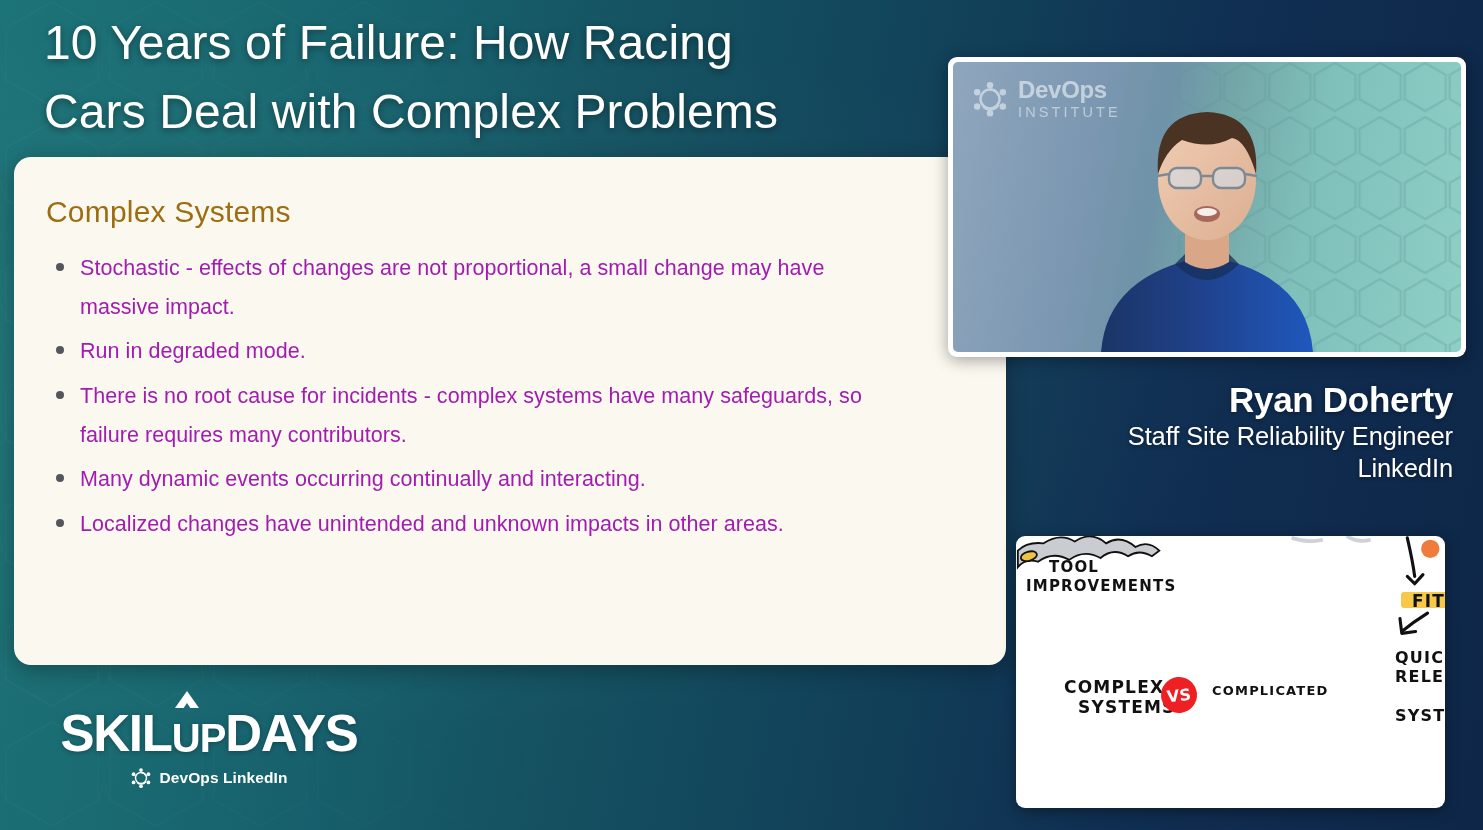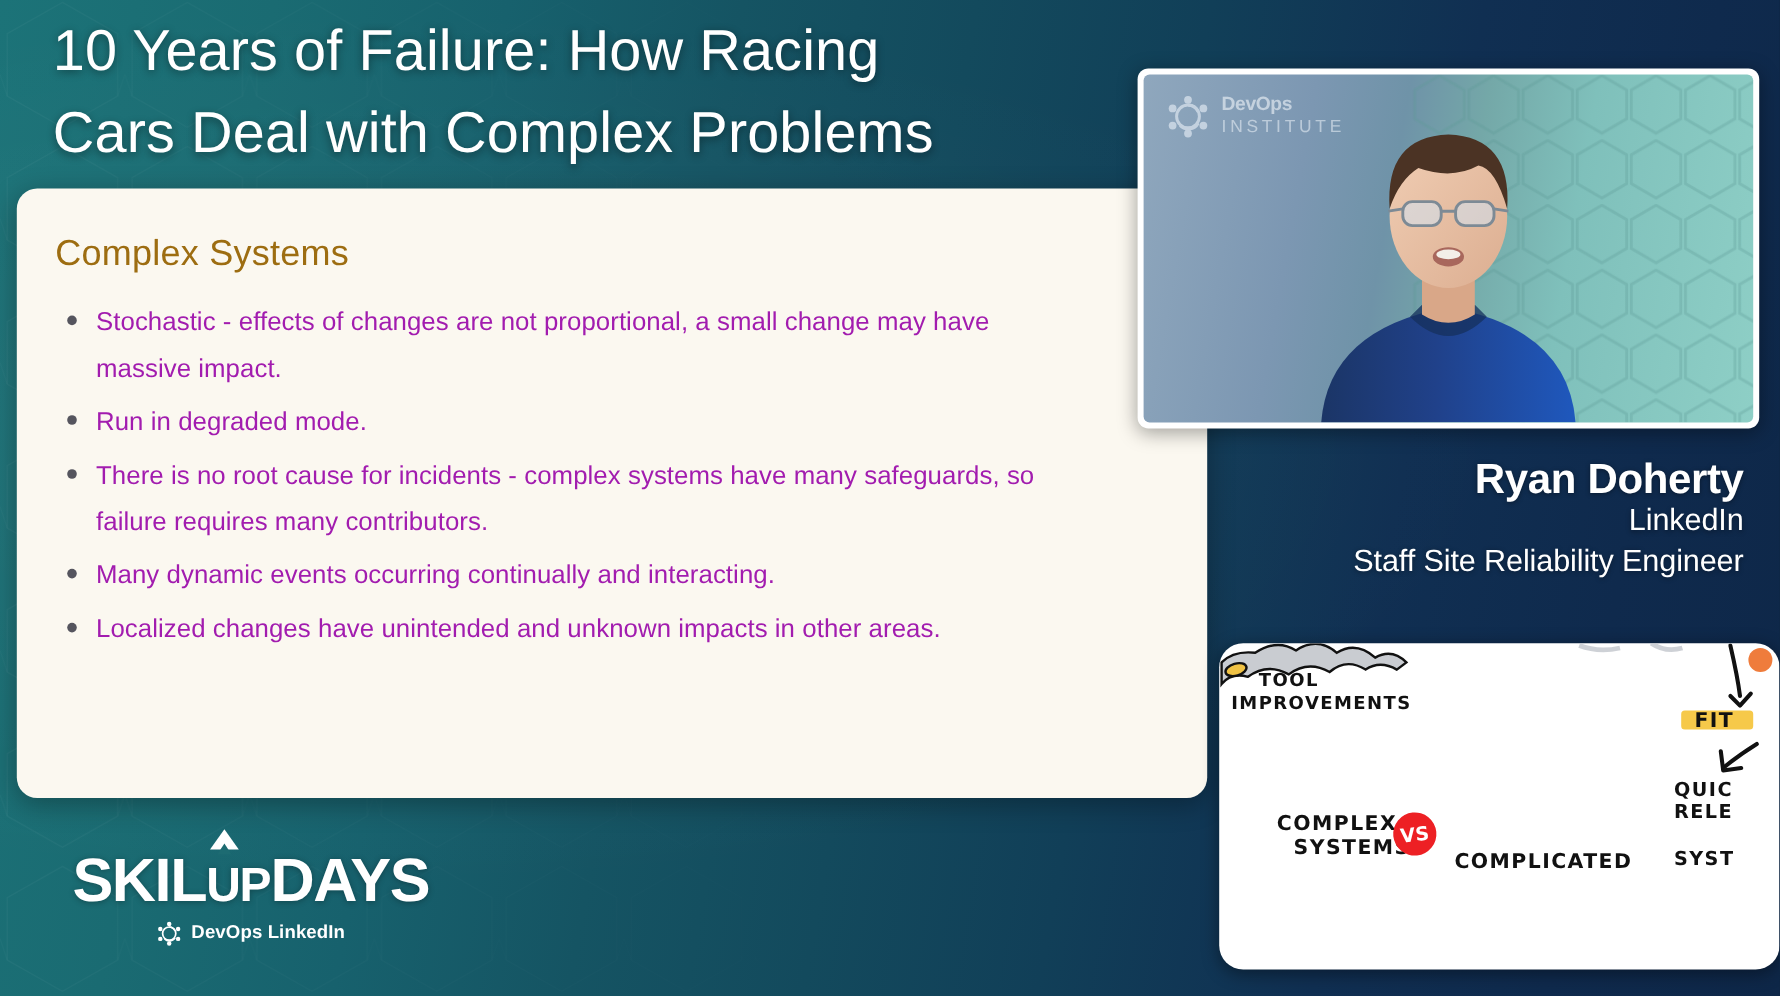--- a/index.html
+++ b/index.html
@@ -125,21 +125,21 @@
     position:absolute; right:0; top:0; width:56%; height:100%;
     opacity:.55;
   }
   #webcam-logo {
     position:absolute; left:18px; top:16px;
     display:flex; align-items:center; gap:9px;
     opacity:.62;
   }
   #webcam-logo-text { line-height:1; }
   #webcam-logo-dev {
-    color:#eef3f8; font-size:16px; font-weight:700; letter-spacing:-.3px;
+    color:#eef3f8; font-size:24px; font-weight:700; letter-spacing:-.3px;
   }
   #webcam-logo-inst {
     color:#e2eaf2; font-size:14.5px; font-weight:400; letter-spacing:3.1px;
     margin-top:3px;
   }
   
   #person { position:absolute; left:0; bottom:0; width:100%; height:100%; }
 
   
   #speaker-block {
@@ -153,40 +153,40 @@
   #speaker-role {
     font-size:25.5px; font-weight:400; letter-spacing:-.1px; line-height:1.24; margin-top:2px;
   }
   #speaker-company {
     font-size:25.5px; font-weight:400; letter-spacing:-.1px; line-height:1.24;
   }
 
   
   #whiteboard-frame {
     position:absolute; left:1016px; top:536px;
-    width:467px; height:272px;
+    width:429px; height:272px;
     background:#ffffff;
-    border-radius:20px;
+    border-radius:9px;
     box-shadow:0 3px 14px rgba(0,0,0,.4);
     overflow:hidden;
   }
   #whiteboard-canvas { position:absolute; inset:0; }
   .wb-text {
     position:absolute;
     font-family:"DejaVu Sans", sans-serif;
     font-weight:700;
     color:#111111;
     letter-spacing:1.2px;
     white-space:nowrap;
   }
   #wb-tool { left:33px; top:22px; font-size:15px; }
   #wb-improvements { left:10px; top:41px; font-size:15px; }
   #wb-complex { left:48px; top:141px; font-size:17px; }
   #wb-systems { left:62px; top:161px; font-size:17px; }
-  #wb-complicated { left:196px; top:147px; font-size:17px;margin-top:25px; }
+  #wb-complicated { left:196px; top:147px; font-size:13px; }
   #wb-fit { left:396px; top:55px; font-size:17px; }
   #wb-fit-hl {
     position:absolute; left:385px; top:56px; width:60px; height:16px;
     background:#f6c94a; border-radius:3px;
   }
   #wb-quick { left:379px; top:112px; font-size:16px; }
   #wb-release { left:379px; top:131px; font-size:16px; }
   #wb-system { left:379px; top:150px; font-size:16px;margin-top:20px; }
   #wb-vs-badge {
     position:absolute; left:145px; top:141px;
@@ -347,22 +347,22 @@
         <div id="webcam-logo-text">
           <div id="webcam-logo-dev">DevOps</div>
           <div id="webcam-logo-inst">INSTITUTE</div>
         </div>
       </div>
     </div>
   </div>
 
   <div id="speaker-block">
     <div id="speaker-name">Ryan Doherty</div>
+    <div id="speaker-role">Staff Site Reliability Engineer</div>
     <div id="speaker-company">LinkedIn</div>
-    <div id="speaker-role">Staff Site Reliability Engineer</div>
   </div>
 
   <div id="whiteboard-frame">
     <svg id="whiteboard-canvas" viewBox="0 0 467 272">
 
       <path d="M2 16 q10 -10 28 -8 q18 -12 34 -2 q18 -12 34 2 q16 -10 32 4 q14 -8 26 4 l-8 6 q-14 -8 -26 0 q-16 -10 -30 2 q-18 -10 -34 2 q-18 -10 -34 2 q-14 -4 -22 6 Z" fill="#c9ccd1" stroke="#111" stroke-width="2"></path>
       <ellipse cx="14" cy="22" rx="9" ry="5" fill="#f0c244" stroke="#111" stroke-width="2" transform="rotate(-16 14 22)"></ellipse>
 
       <path d="M426 2 q6 26 8 42" stroke="#111" stroke-width="3.4" fill="none" stroke-linecap="round"></path>
       <path d="M426 44 l8 8 l9 -10" stroke="#111" stroke-width="3.4" fill="none" stroke-linecap="round" stroke-linejoin="round"></path>

